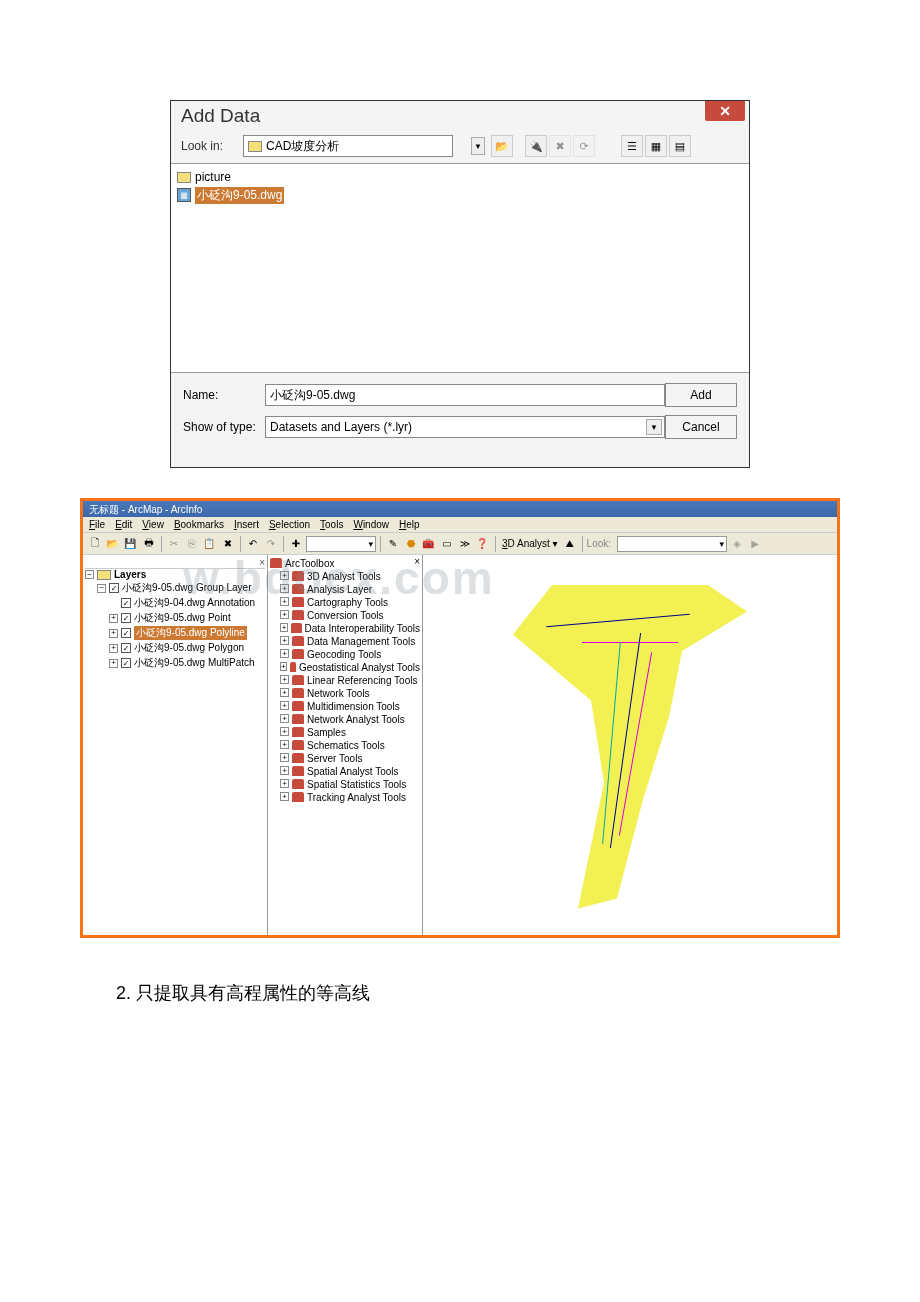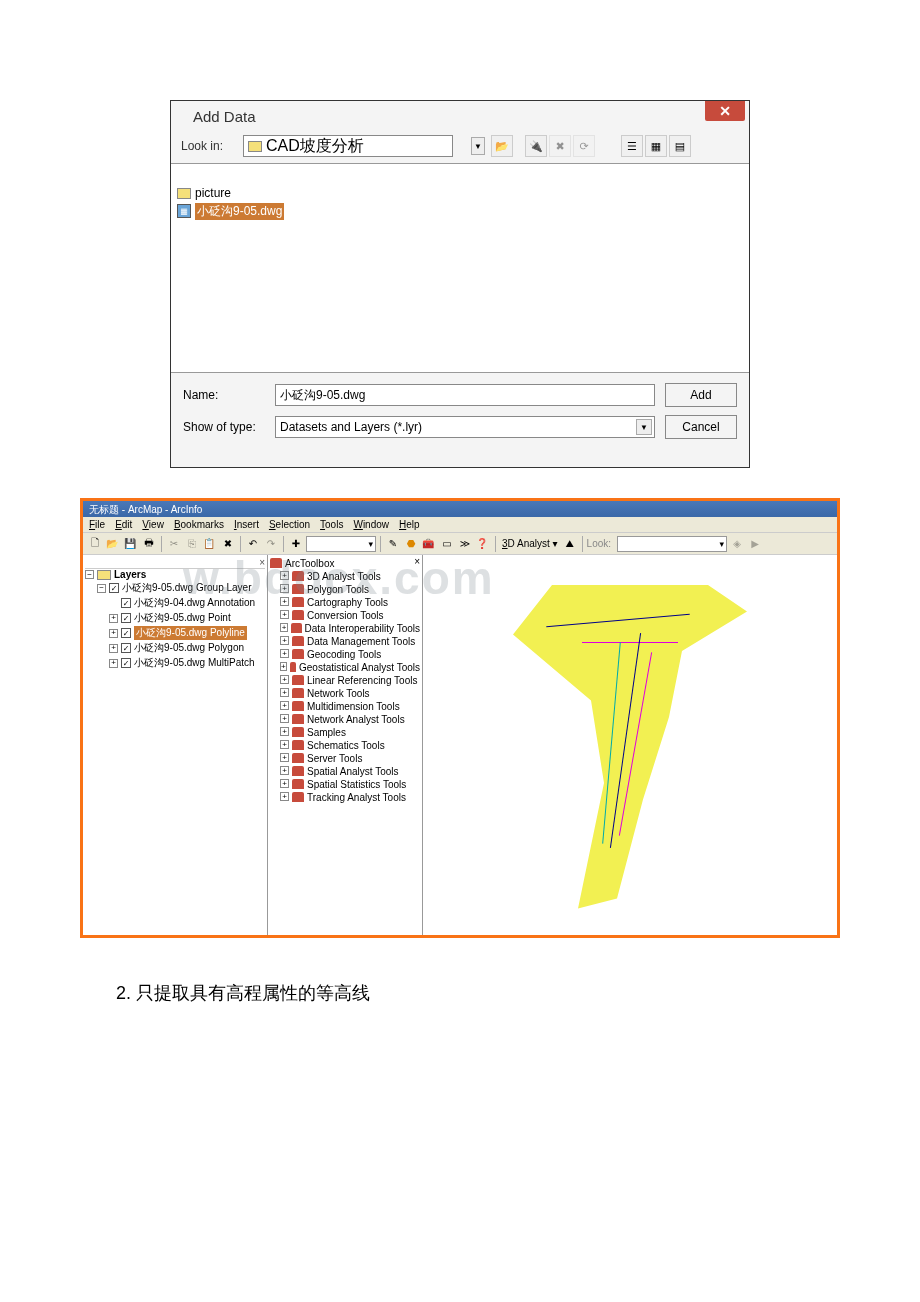--- a/index.html
+++ b/index.html
@@ -2,36 +2,36 @@
 <html><head>
   <meta charset="utf-8">
   <style>
     * { box-sizing: border-box; margin: 0; padding: 0; }
     body { font-family: "Microsoft YaHei", Arial, sans-serif; background: #fff; width: 920px; }
     .page { padding: 0 80px 40px 80px; }
     
     
     .dialog { margin: 100px auto 0 auto; width: 580px; border: 1px solid #333; background: #f4f4f4; position: relative; padding-bottom: 20px; }
     .dialog-header { height: 30px; display: flex; align-items: center; padding: 0 8px; position: relative; }
-    .dialog-title { font-size: 15px; color: #333; flex: 1; padding-left: 2px; margin-left: 12px; }
+    .dialog-title { font-size: 19px; color: #333; flex: 1; padding-left: 2px; }
     .close-btn { width: 40px; height: 20px; background: #c74b3c; border: none; color: #fff; border-radius: 0 0 2px 2px; position: absolute; right: 4px; top: 0; font-weight: bold; cursor: pointer; font-size: 14px; }
     .lookin-row { display: flex; align-items: center; padding: 4px 10px 6px 10px; gap: 6px; }
     .lbl { font-size: 12px; color: #333; width: 56px; }
     .lookin-box { display: flex; align-items: center; border: 1px solid #888; background: #fff; height: 22px; padding: 0 4px; width: 210px; }
     .folder-icon-sm { width: 14px; height: 11px; background: #f5e07a; border: 1px solid #888; margin-right: 4px; display:inline-block; }
-    .lookin-text { font-size: 16px; flex: 1; }
+    .lookin-text { font-size: 12px; flex: 1; }
     .dd-arrow { width: 14px; height: 18px; border: 1px solid #aaa; background: #eee; margin-left: 12px; display:flex; align-items:center; justify-content:center; font-size:8px; }
     .icon-btn { width: 22px; height: 22px; border: 1px solid #ccc; background: #f0f0f0; display:inline-flex; align-items:center; justify-content:center; font-size:11px; }
     .icon-group { display: flex; gap: 2px; margin-left: 6px; }
-    .file-area { background: #fff; border: 1px solid #999; border-left: none; border-right: none; height: 210px; padding: 20px 6px; margin: 0; }
+    .file-area { background: #fff; border: 1px solid #999; border-left: none; border-right: none; height: 210px; padding: 4px 6px; margin: 0; }
     .file-item { display: flex; align-items: center; height: 18px; font-size: 12px; }
     .cad-icon { width: 14px; height: 14px; background: #6aa5d8; border: 1px solid #555; margin-right: 4px; display:inline-flex;align-items:center;justify-content:center;font-size:8px;color:#fff; }
     .selected-file { background: #cc7a33; color: #fff; padding: 0 2px; }
     .bottom-rows { padding: 10px 12px 0 12px; }
-    .brow { display: flex; align-items: center; margin-bottom: 8px; gap: 10px; }
+    .brow { display: flex; align-items: center; margin-bottom: 8px; }
     .blbl { width: 82px; font-size: 12px; }
     .binput { flex: 1; border: 1px solid #888; background: #fff; height: 22px; padding: 0 4px; font-size: 12px; display:flex; align-items:center; position: relative; }
     .bbtn { width: 72px; height: 24px; border: 1px solid #888; background: #f4f4f4; font-size: 12px; cursor: pointer; }
     .sel-arrow { position: absolute; right: 2px; top: 2px; width: 16px; height: 16px; border: 1px solid #aaa; background:#eee; display:flex;align-items:center;justify-content:center;font-size:8px; }
 
     
     .arcmap { margin-top: 30px; border: 3px solid #f97316; font-size: 10px; }
     .arcmap-title { background: linear-gradient(#4a78b8, #3a68a8); color: #fff; padding: 2px 6px; font-size: 10px; height: 16px; }
     .menubar { background: #ece9d8; padding: 2px 6px; display: flex; gap: 10px; border-bottom: 1px solid #ccc; font-size: 10px; }
     .menubar span { cursor: pointer; }
@@ -223,21 +223,21 @@
             <span>ArcToolbox</span>
           </div>
         <div class="tbx-row" style="padding-left:10px">
             <span class="toc-exp">+</span>
             <span class="tbx-icon"></span>
             <span>3D Analyst Tools</span>
           </div>
         <div class="tbx-row" style="padding-left:10px">
             <span class="toc-exp">+</span>
             <span class="tbx-icon"></span>
-            <span>Polygon Tools</span>
+            <span>Analysis Layer</span>
           </div>
         <div class="tbx-row" style="padding-left:10px">
             <span class="toc-exp">+</span>
             <span class="tbx-icon"></span>
             <span>Cartography Tools</span>
           </div>
         <div class="tbx-row" style="padding-left:10px">
             <span class="toc-exp">+</span>
             <span class="tbx-icon"></span>
             <span>Conversion Tools</span>

